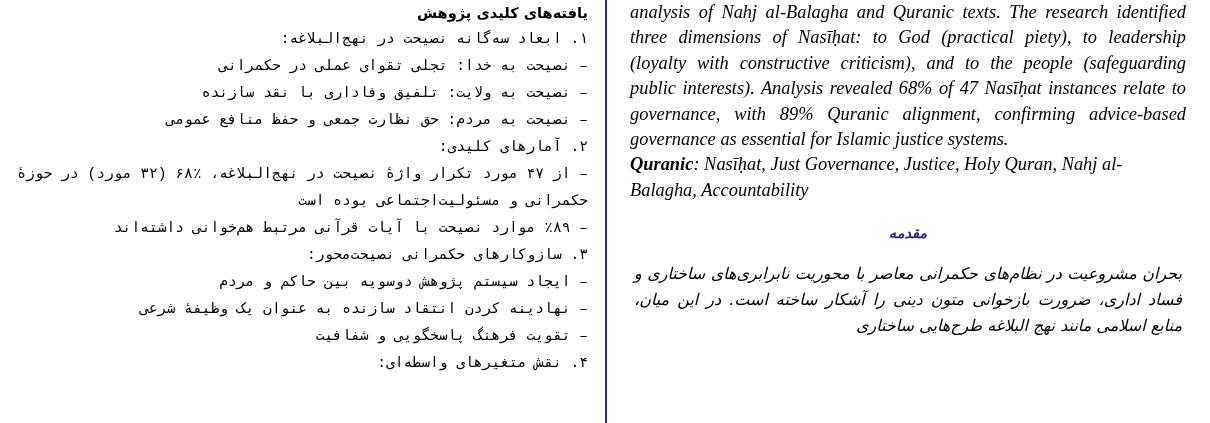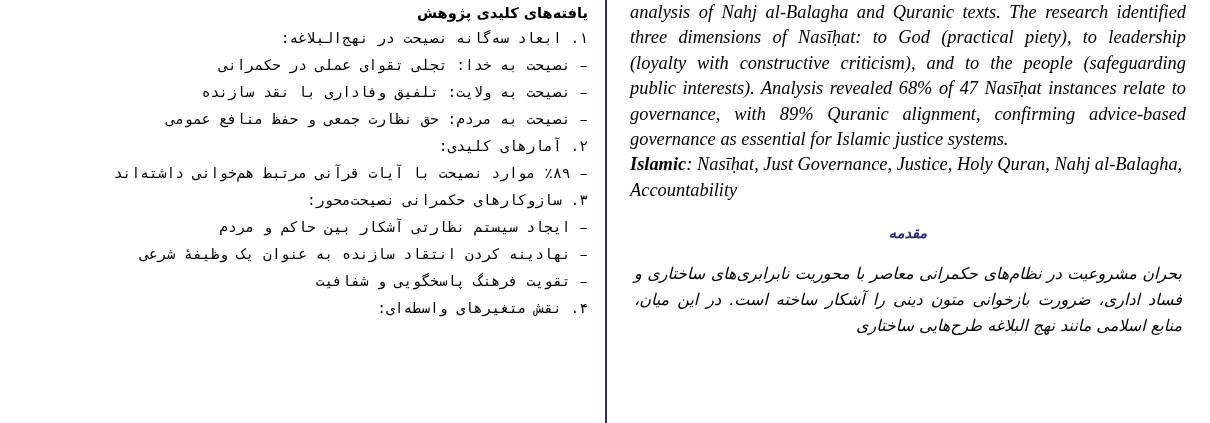--- a/index.html
+++ b/index.html
@@ -116,30 +116,31 @@
 
   <div class="divider"></div>
 
   <div class="col col-fa">
     <div class="fa-heading">یافته‌های کلیدی پژوهش</div>
     <div class="fa-line">۱. ابعاد سه‌گانه نصیحت در نهج‌البلاغه:</div>
     <div class="fa-line">– نصیحت به خدا: تجلی تقوای عملی در حکمرانی</div>
     <div class="fa-line">– نصیحت به ولایت: تلفیق وفاداری با نقد سازنده</div>
     <div class="fa-line">– نصیحت به مردم: حق نظارت جمعی و حفظ منافع عمومی</div>
     <div class="fa-line">۲. آمارهای کلیدی:</div>
+    <div class="fa-line wrap">– از ۴۷ مورد تکرار واژهٔ نصیحت در نهج‌البلاغه، ٪۶۸ (۳۲ مورد) در حوزهٔ حکمرانی و مسئولیت‌اجتماعی بوده است</div>
     <div class="fa-line">– ٪۸۹ موارد نصیحت با آیات قرآنی مرتبط هم‌خوانی داشته‌اند</div>
     <div class="fa-line">۳. سازوکارهای حکمرانی نصیحت‌محور:</div>
-    <div class="fa-line">– ایجاد سیستم نظارتی آشکار بین حاکم و مردم</div>
+    <div class="fa-line">– ایجاد سیستم پژوهش دوسویه بین حاکم و مردم</div>
     <div class="fa-line">– نهادینه کردن انتقاد سازنده به عنوان یک وظیفهٔ شرعی</div>
     <div class="fa-line">– تقویت فرهنگ پاسخگویی و شفافیت</div>
     <div class="fa-line">۴. نقش متغیرهای واسطه‌ای:</div>
   </div>
 
   <div class="col col-en">
     <div class="en-par">analysis of Nahj al-Balagha and Quranic texts. The research identified three dimensions of Nasīḥat: to God (practical piety), to leadership (loyalty with constructive criticism), and to the people (safeguarding public interests). Analysis revealed 68% of 47 Nasīḥat instances relate to governance, with 89% Quranic alignment, confirming advice-based governance as essential for Islamic justice systems.</div>
-    <div class="en-kw"><span class="kw-label">Islamic</span><span>: </span><span>Nasīḥat, Just Governance, Justice, Holy Quran, Nahj al-Balagha, Accountability</span></div>
+    <div class="en-kw"><span class="kw-label">Quranic</span><span>: </span><span>Nasīḥat, Just Governance, Justice, Holy Quran, Nahj al-Balagha, Accountability</span></div>
     <div class="spacer-md"></div>
     <div class="fa-section-title">مقدمه</div>
     <div class="spacer-sm"></div>
     <div class="fa-body">بحران مشروعیت در نظام‌های حکمرانی معاصر با محوریت نابرابری‌های ساختاری و فساد اداری، ضرورت بازخوانی متون دینی را آشکار ساخته است. در این میان، منابع اسلامی مانند نهج البلاغه طرح‌هایی ساختاری</div>
   </div>
 
 </div>
 
 </body></html>

